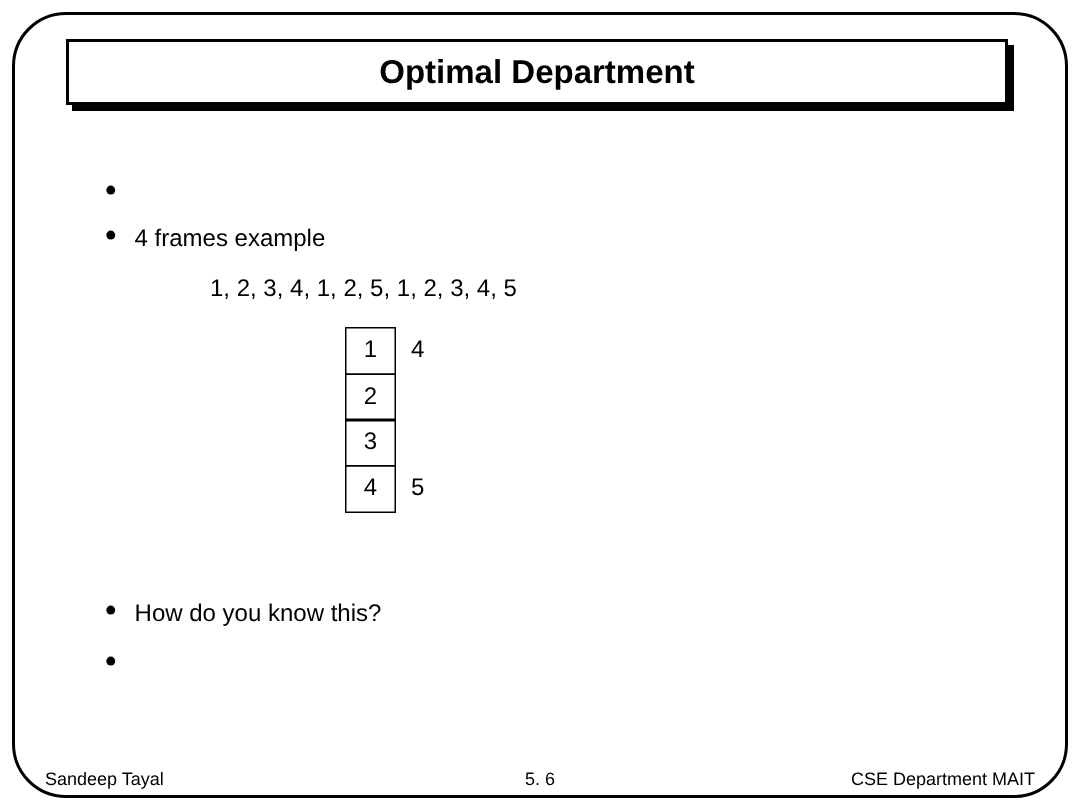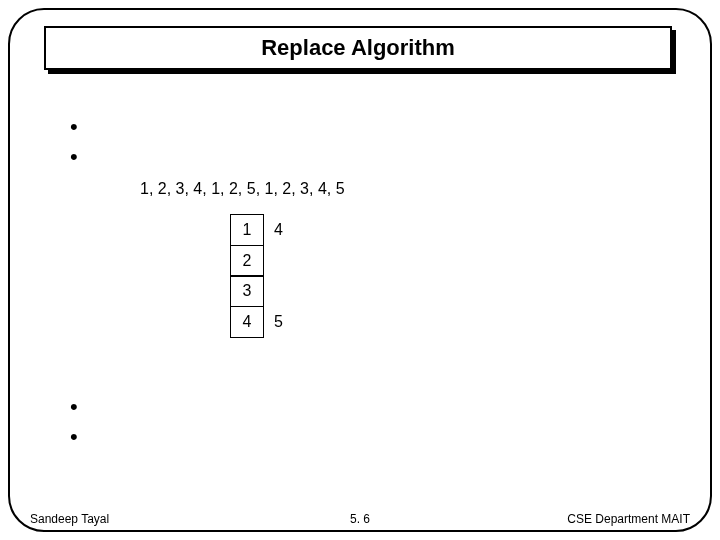--- a/index.html
+++ b/index.html
@@ -133,29 +133,30 @@
     transform: translateX(-50%);
   }
 </style>
 </head>
 <body>
 
 <div class="slide-border"></div>
 
 <div class="title-shadow"></div>
 <div class="title-box">
-  <span class="title-text">Replace Algorithm</span>
+  <span class="title-text">Optimal Department</span>
 </div>
 
 <div class="content">
   <div class="bullet-row">
     <span class="bullet">•</span>
   </div>
   <div class="bullet-row">
     <span class="bullet">•</span>
+    <span class="bullet-text">4 frames example</span>
   </div>
 
   <div class="reference-string">1, 2, 3, 4, 1, 2, 5, 1, 2, 3, 4, 5</div>
 
   <div class="frame-area">
     <div class="frame-col">
       <div class="frame-cell">1</div>
       <div class="frame-cell">2</div>
       <div class="frame-cell">3</div>
       <div class="frame-cell">4</div>
@@ -165,20 +166,21 @@
       <div class="side-cell"></div>
       <div class="side-cell"></div>
       <div class="side-cell">5</div>
     </div>
   </div>
 </div>
 
 <div class="lower-bullets">
   <div class="bullet-row">
     <span class="bullet">•</span>
+    <span class="bullet-text">How do you know this?</span>
   </div>
   <div class="bullet-row">
     <span class="bullet">•</span>
   </div>
 </div>
 
 <div class="footer">
   <span>Sandeep Tayal</span>
   <span class="footer-center">5. 6</span>
   <span>CSE Department MAIT</span>

